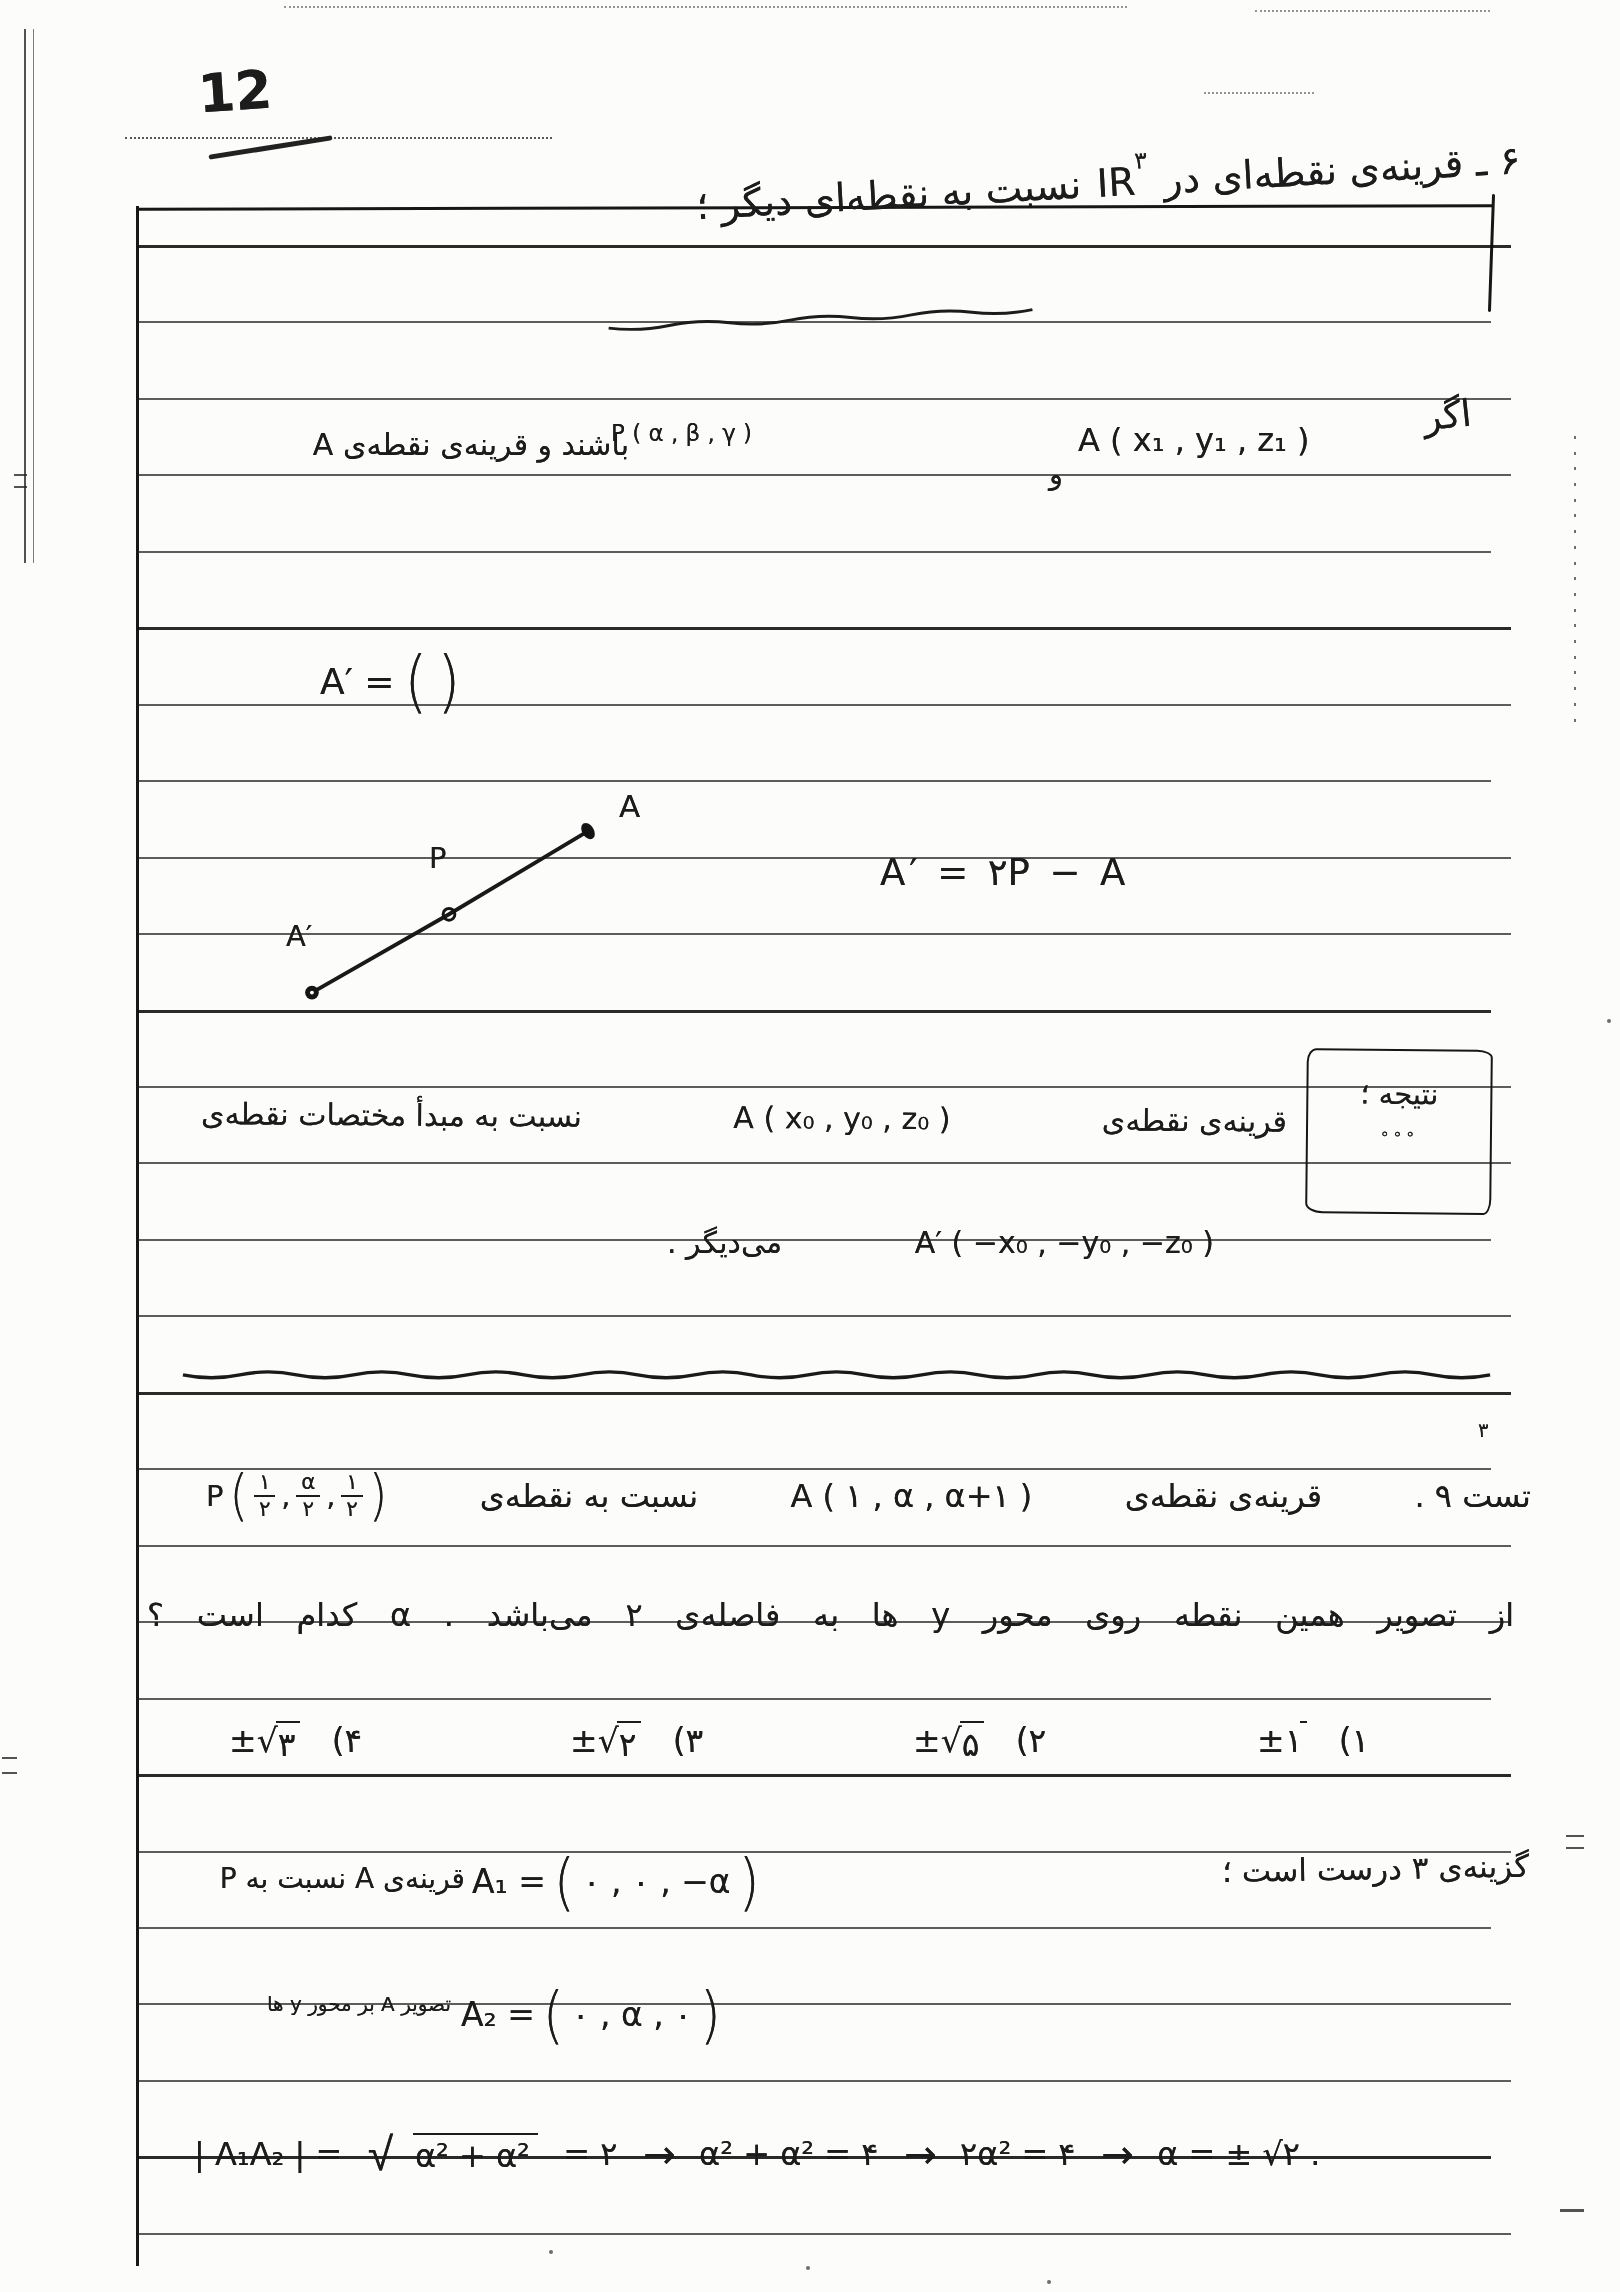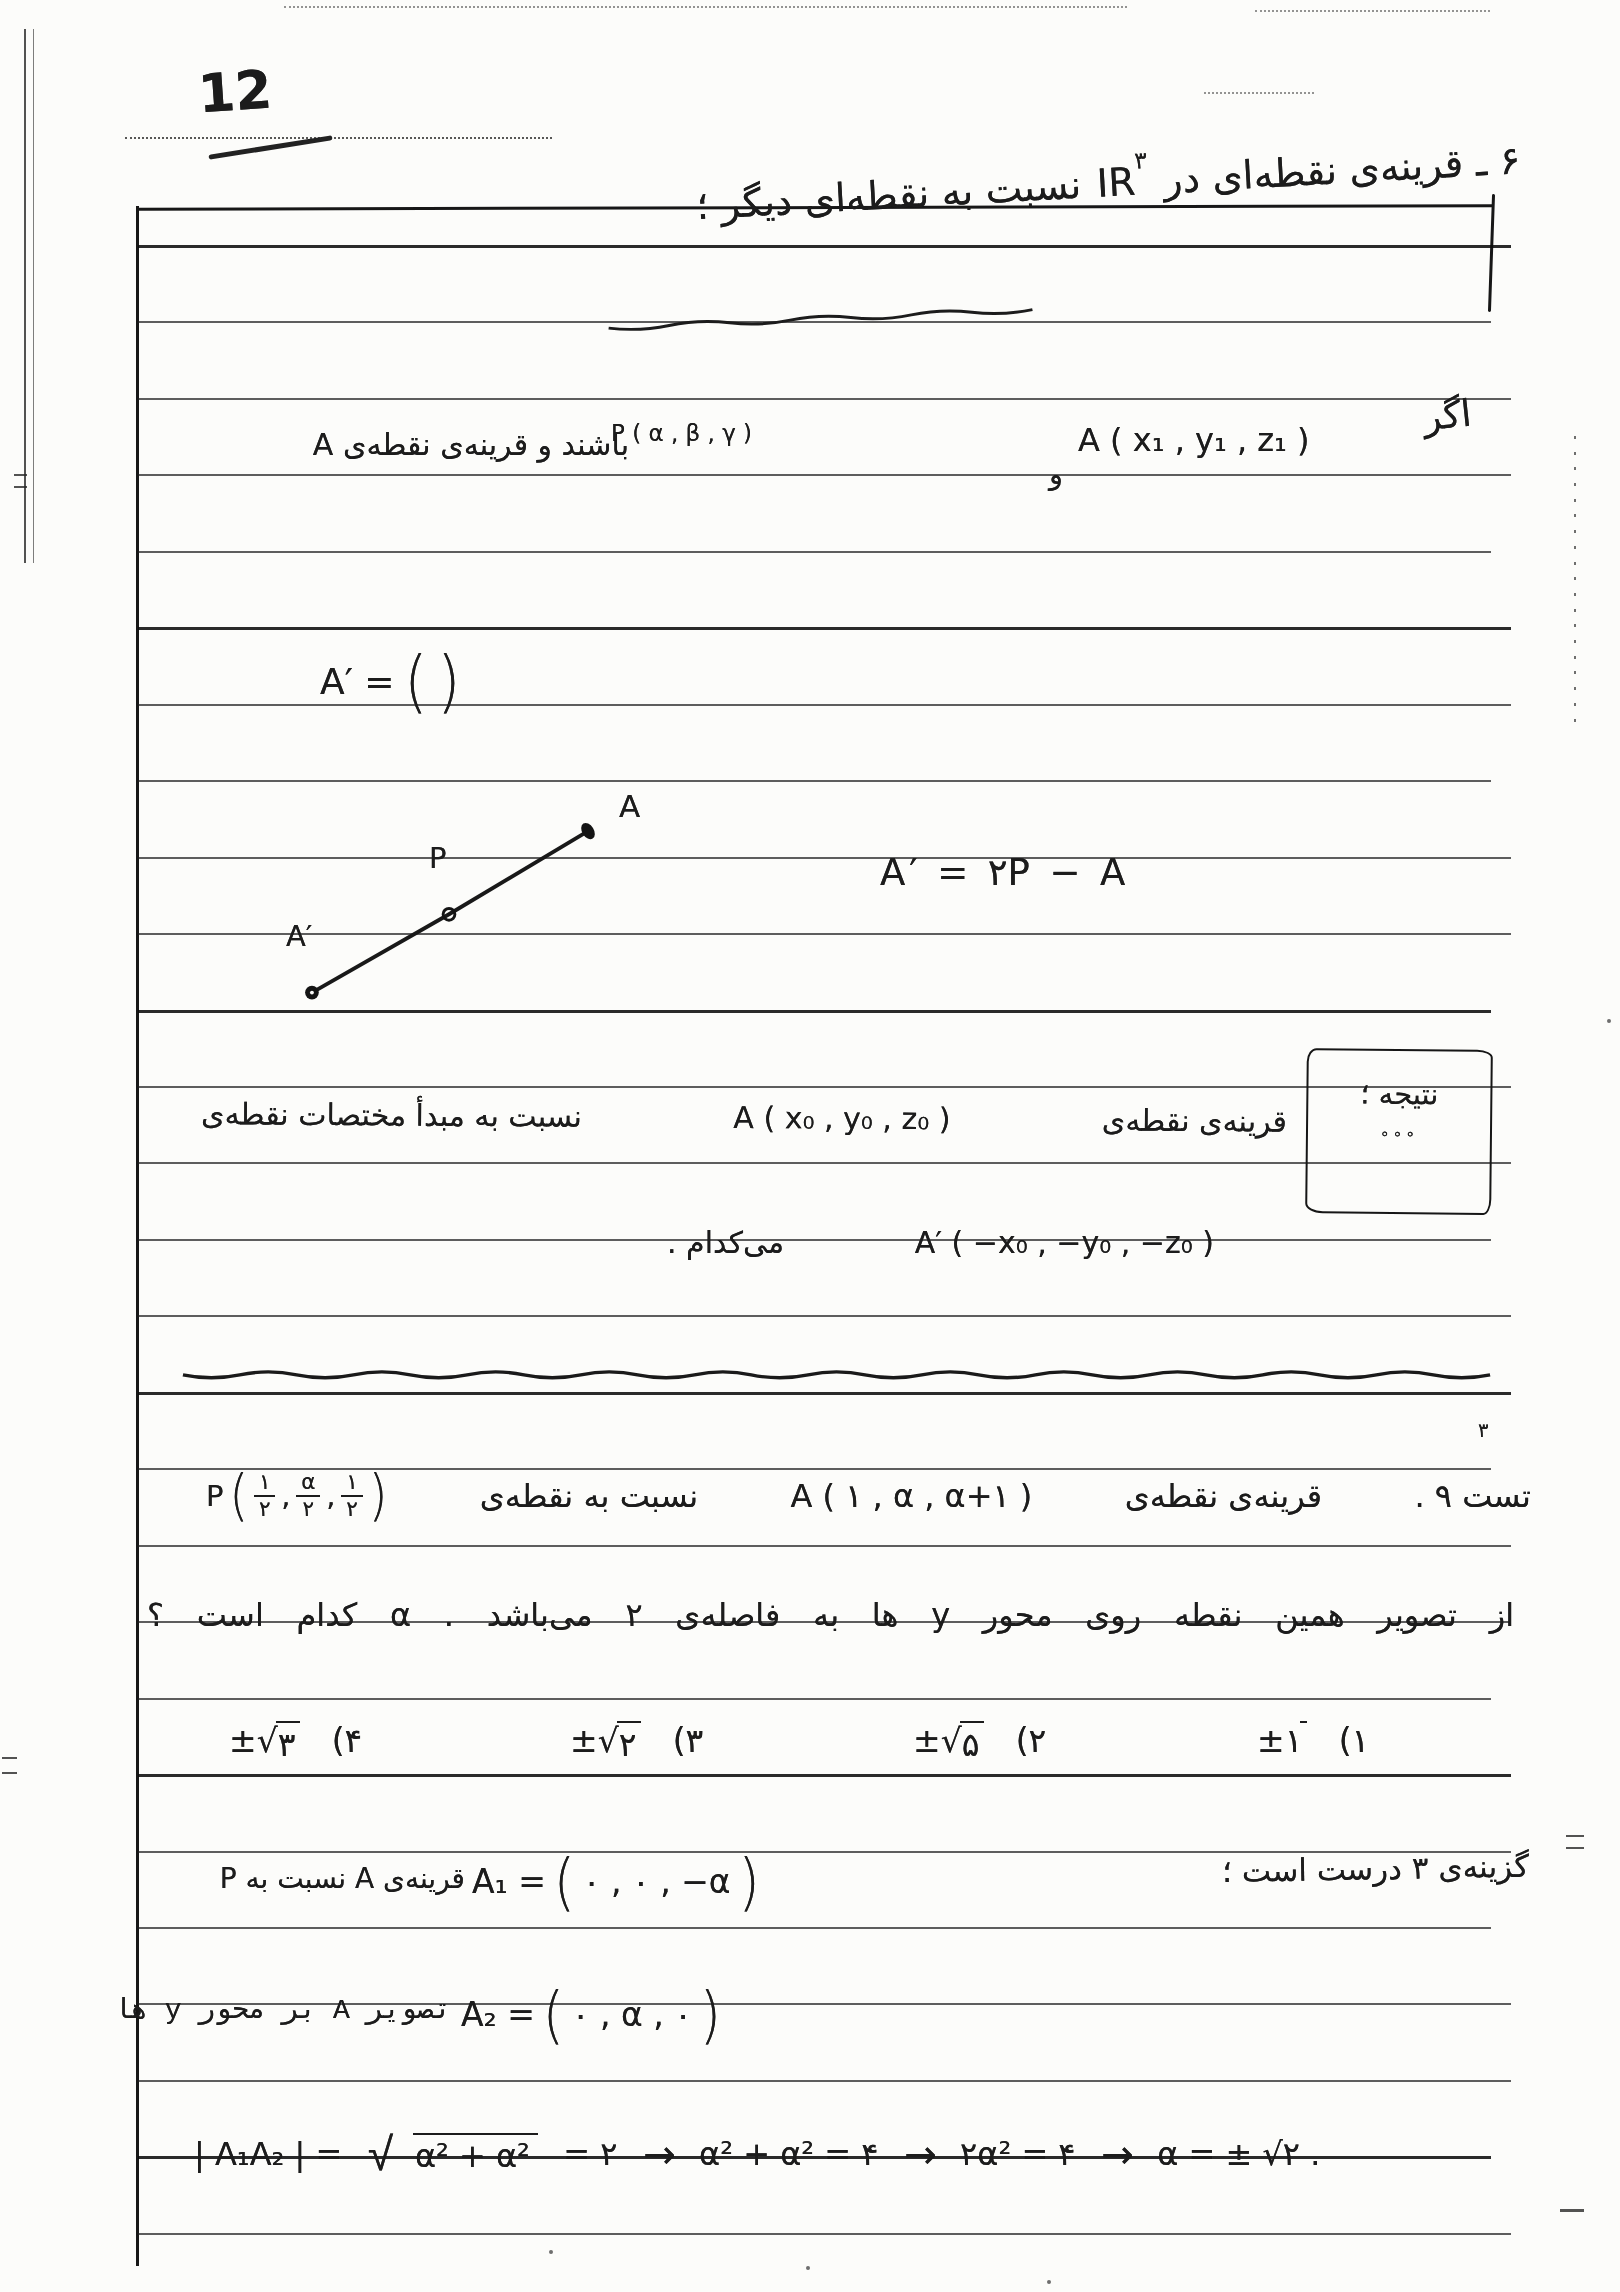--- a/index.html
+++ b/index.html
@@ -83,21 +83,21 @@
   .opt{ position:absolute; top:1721px; font-size:33px; display:flex; direction:ltr; align-items:flex-start; gap:5.9px; }
   .opt .val{ display:inline-flex; align-items:flex-start; }
   .opt .rad{ border-top:2.9px solid #1c1c1c; padding:2px 4.9px 0 2px; margin-left:-2px; }
   .opt .numgrp{ margin-left:25.5px; }
   .opt1{ left:1257px; } .opt2{ left:913px; } .opt3{ left:570px; } .opt4{ left:229px; }
 
   
   .verdict{ left:1149px; top:1851px; width:380px; font-size:31px; transform:rotate(-1deg); }
   .step1-label{ left:202px; top:1862px; width:263px; font-size:28px; display:flex; direction:rtl; justify-content:space-between; }
   .step1-formula{ left:472px; top:1849px; font-size:33px; display:flex; align-items:center; gap:7.8px; }
-  .step2-label{ left:165px; top:1992px; width:286px; font-size:28px; display:flex; direction:rtl; justify-content:space-between;font-family:Liberation Mono, monospace; }
+  .step2-label{ left:165px; top:1992px; width:286px; font-size:20px; display:flex; direction:rtl; justify-content:space-between; }
   .step2-formula{ left:461px; top:1982px; font-size:33px; display:flex; align-items:center; gap:7.8px; }
   .step3{ left:194px; top:2127px; font-size:32px; display:flex; direction:ltr; align-items:center; gap:25.5px; }
   .sqrt{ font-size:1.45em; font-weight:300; }
   .rad3{ border-top:2.9px solid #1c1c1c; padding:2.9px 7.8px 0 2px; margin-left:-5.9px; }
   .arrow{ font-size:39px; letter-spacing:-2px; }
 </style>
 </head>
 <body>
 
 <div class="page">
@@ -195,21 +195,21 @@
     <span class="lbl">نتیجه ؛</span>
     <span class="dots">∘∘∘</span>
   </div>
   <div class="abs hand conc-line1">
     <span>قرینه‌ی نقطه‌ی</span>
     <span class="ltr">A ( x₀ , y₀ , z₀ )</span>
     <span>نسبت به مبدأ مختصات نقطه‌ی</span>
   </div>
   <div class="abs hand conc-line2">
     <span class="ltr">A′ ( −x₀ , −y₀ , −z₀ )</span>
-    <span>می‌کدام .</span>
+    <span>می‌دیگر .</span>
   </div>
 
   <svg class="abs divider-svg" width="1313" height="21.6" viewBox="0 0 1340 22">
       <path class="wave" fill="none" stroke="#1a1a1a" stroke-width="3.5" d="M2 10 q 29 6 58 0 q 29 -6 58 0 q 29 6 58 0 q 29 -6 58 0 q 29 6 58 0 q 29 -6 58 0 q 29 6 58 0 q 29 -6 58 0 q 29 6 58 0 q 29 -6 58 0 q 29 6 58 0 q 29 -6 58 0 q 29 6 58 0 q 29 -6 58 0 q 29 6 58 0 q 29 -6 58 0 q 29 6 58 0 q 29 -6 58 0 q 29 6 58 0 q 29 -6 58 0 q 29 6 58 0 q 29 -6 58 0 q 29 6 58 0"></path>
     </svg>
 
   <div class="abs hand stray-mark">۳</div>
   <div class="abs hand test-line1">
     <span>تست ۹ .</span>
     <span>قرینه‌ی نقطه‌ی</span>

